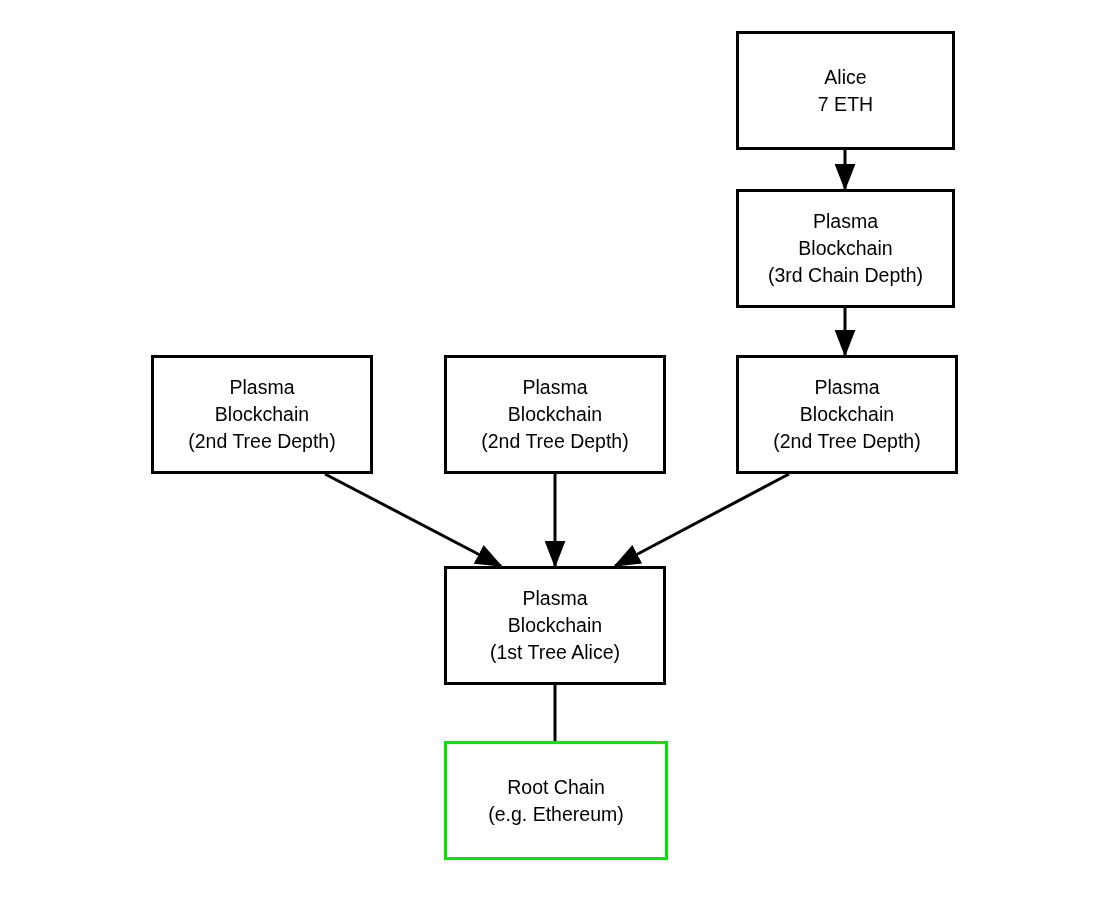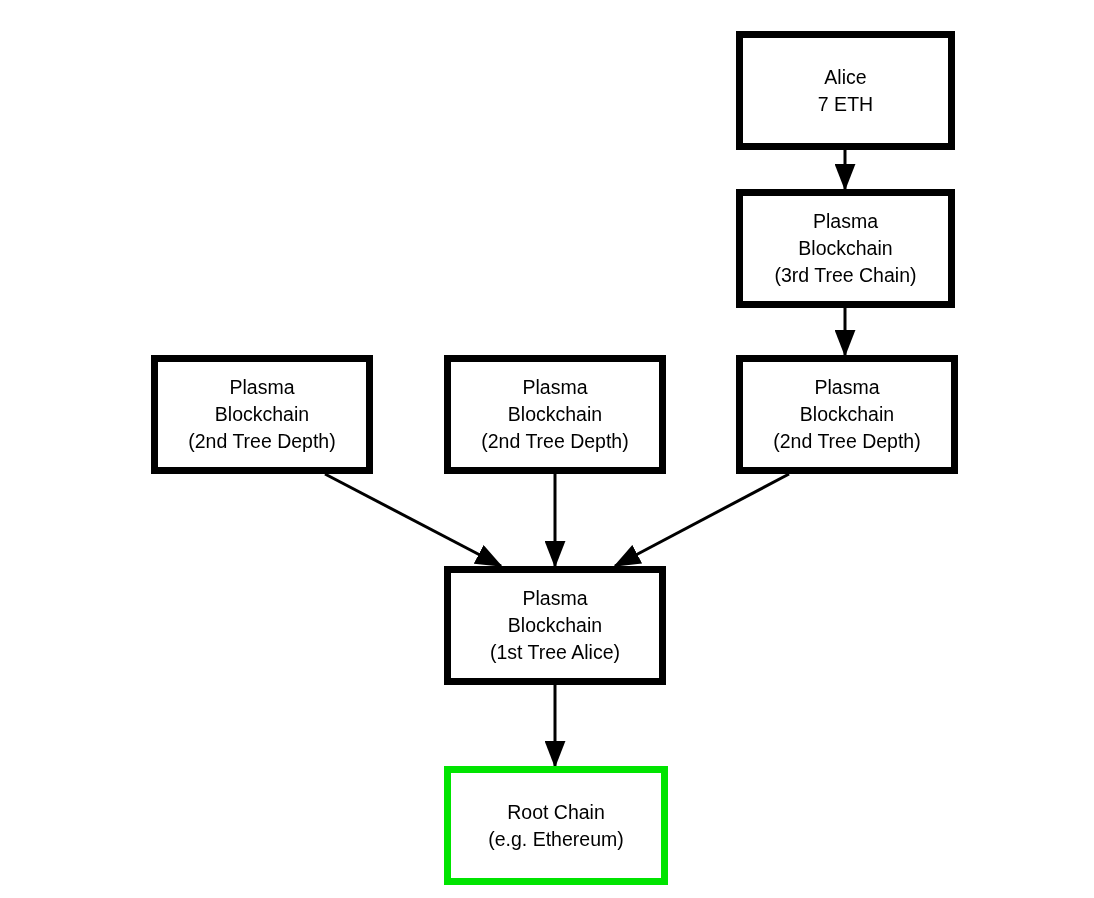--- a/index.html
+++ b/index.html
@@ -24,21 +24,21 @@
     left: 0;
     top: 0;
     width: 1094px;
     height: 898px;
     pointer-events: none;
   }
   .node {
     position: absolute;
     box-sizing: border-box;
     background: #ffffff;
-    border: 7px solid #0f766e;
+    border: 3px solid #0f766e;
     display: flex;
     flex-direction: column;
     align-items: center;
     justify-content: center;
     text-align: right;
     color: #000000;
     font-family: "Liberation Sans", sans-serif;
     font-size: 19.5px;
     line-height: 27px;
     z-index: 2;
@@ -73,21 +73,21 @@
   </svg>
 
   <div class="node" style="left: 736px; top: 31px; width: 219px; height: 119px; border-color: rgb(0, 0, 0);">
     <span class="node-line">Alice</span>
     <span class="node-line">7 ETH</span>
   </div>
 
   <div class="node" style="left: 736px; top: 189px; width: 219px; height: 119px; border-color: rgb(0, 0, 0);">
     <span class="node-line">Plasma</span>
     <span class="node-line">Blockchain</span>
-    <span class="node-line">(3rd Tree Chain)</span>
+    <span class="node-line">(3rd Chain Depth)</span>
   </div>
 
   <div class="node" style="left: 151px; top: 355px; width: 222px; height: 119px; border-color: rgb(0, 0, 0);">
     <span class="node-line">Plasma</span>
     <span class="node-line">Blockchain</span>
     <span class="node-line">(2nd Tree Depth)</span>
   </div>
 
   <div class="node" style="left: 444px; top: 355px; width: 222px; height: 119px; border-color: rgb(0, 0, 0);">
     <span class="node-line">Plasma</span>
@@ -100,18 +100,18 @@
     <span class="node-line">Blockchain</span>
     <span class="node-line">(2nd Tree Depth)</span>
   </div>
 
   <div class="node" style="left: 444px; top: 566px; width: 222px; height: 119px; border-color: rgb(0, 0, 0);">
     <span class="node-line">Plasma</span>
     <span class="node-line">Blockchain</span>
     <span class="node-line">(1st Tree Alice)</span>
   </div>
 
-  <div class="node accent-green" style="left: 444px; top: 766px; width: 224px; height: 119px; border-color: rgb(0, 228, 0);">
+  <div class="node accent-green" style="left: 444px; top: 741px; width: 224px; height: 119px; border-color: rgb(0, 228, 0);">
     <span class="node-line">Root Chain</span>
     <span class="node-line">(e.g. Ethereum)</span>
   </div>
 
 </div>
 
 </body></html>

